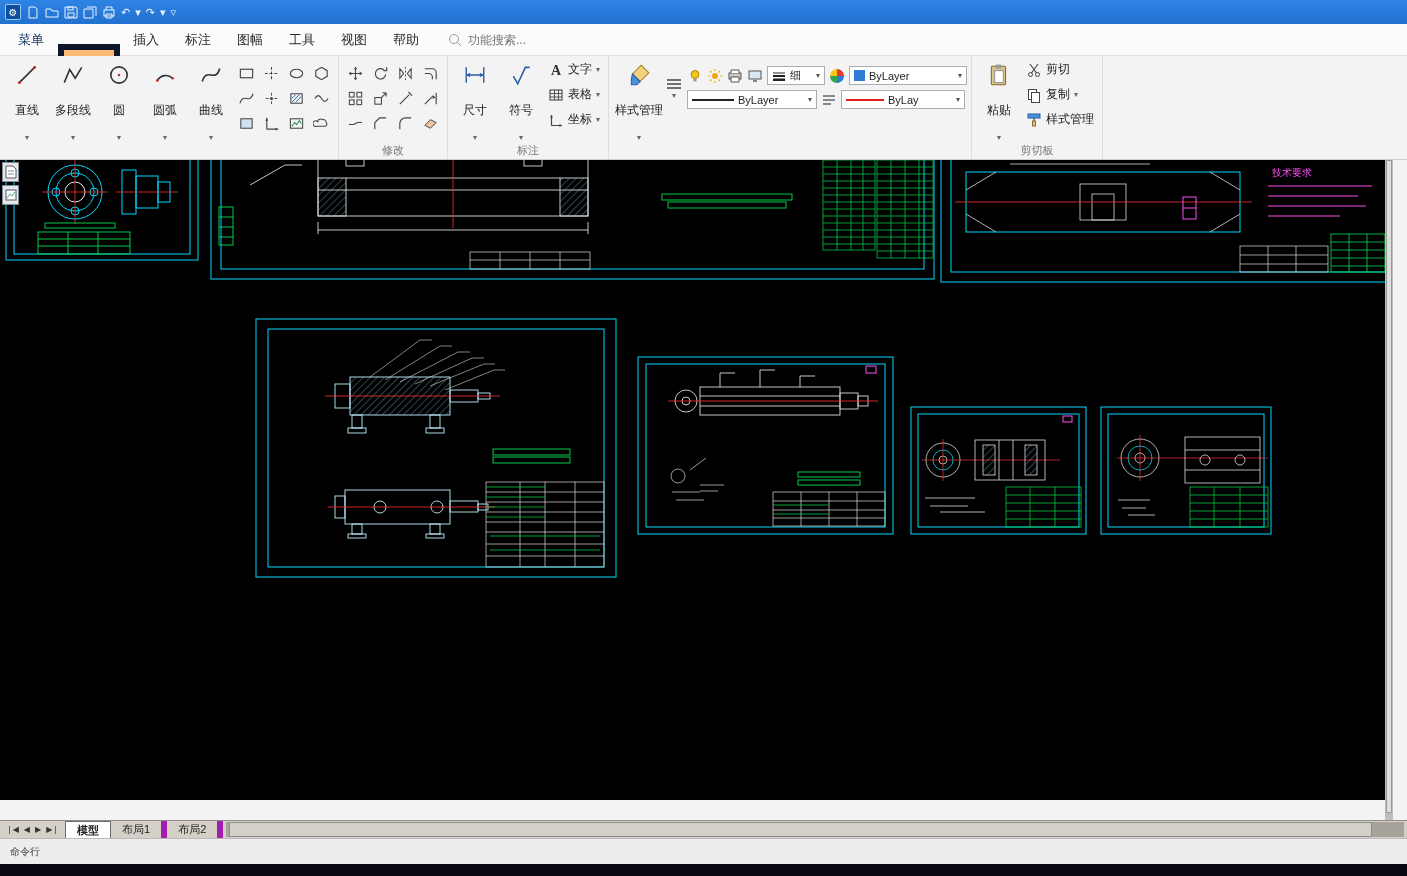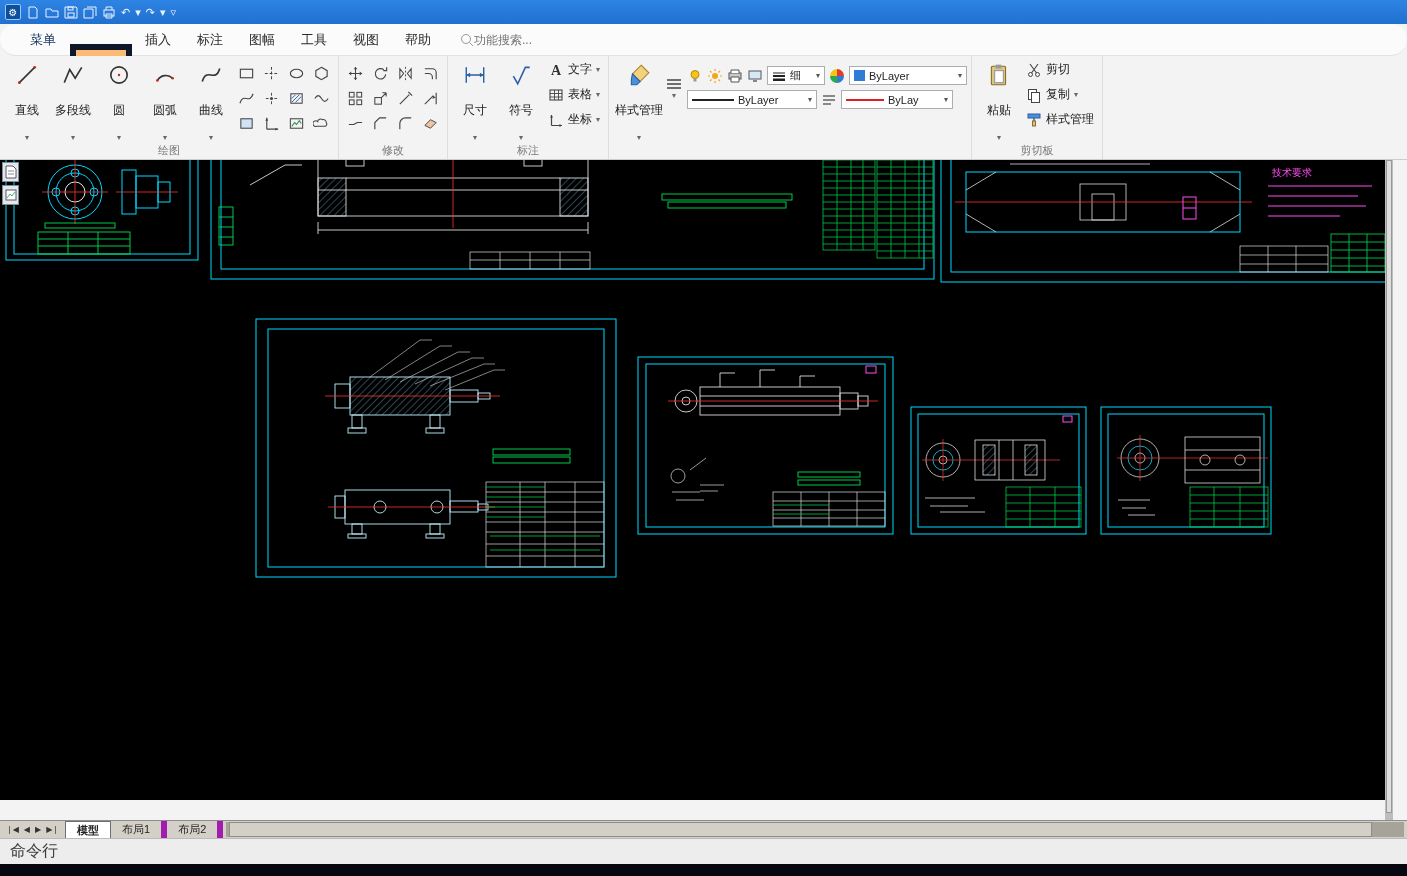--- a/index.html
+++ b/index.html
@@ -12,25 +12,25 @@
     padding:0 5px;gap:5px;flex:0 0 auto;}
   .appicon{width:16px;height:16px;background:#0d4f9f;border:1px solid #9dc6f1;border-radius:2px;
     color:#fff;font-size:10px;display:flex;align-items:center;justify-content:center;}
   .qat{display:flex;align-items:center;gap:5px;}
   .qi svg{display:block;width:14px;height:13px;}
   .qi.txt{color:#eaf3fd;font-size:11px;line-height:13px;}
   .title-text{flex:1;color:#fff;font-size:12px;text-align:center;white-space:nowrap;overflow:hidden;}
 
   
   .menubar{height:32px;background:#fbfbfb;border-bottom:1px solid #e2e2e2;display:flex;
-    align-items:center;font-size:13px;color:#2b2b2b;padding-left:16px;flex:0 0 auto;border-radius:16px;}
+    align-items:center;font-size:13px;color:#2b2b2b;padding-left:4px;flex:0 0 auto;}
   .menu-main{padding:6px 14px;color:#1b3a63;}
   .mtab{padding:6px 13px;}
   .mtab.active{background:#fdba74;color:#10559d;border:6px solid #0f172a;padding:5px 12px;margin-top:48px;}
-  .search{display:flex;align-items:center;margin-left:16px;color:#8a8a8a;}
+  .search{display:flex;align-items:center;gap:6px;margin-left:16px;color:#8a8a8a;}
   .search svg{display:block;}
   .search input{border:none;outline:none;background:transparent;font-size:12px;color:#9a9a9a;width:95px;
     font-family:"Liberation Sans","DejaVu Sans",sans-serif;}
 
   
   .ribbon{height:104px;background:#f3f3f3;display:flex;border-bottom:1px solid #cdcdcd;flex:0 0 auto;}
   .rgroup{display:flex;flex-direction:column;border-right:1px solid #ddd;padding:1px 4px 0;}
   .gbody{flex:1;display:flex;align-items:flex-start;}
   .glabel{height:17px;font-size:11px;color:#777;display:flex;align-items:center;justify-content:center;}
   .bigbtn{width:46px;display:flex;flex-direction:column;align-items:center;padding-top:6px;gap:15px;
@@ -71,21 +71,21 @@
   
   .bottombar{height:18px;background:#d4d0c8;border-top:1px solid #8d8d8d;display:flex;
     align-items:stretch;font-size:11px;flex:0 0 auto;}
   .navbtns{display:flex;align-items:center;gap:3px;padding:0 5px;color:#333;font-size:8px;}
   .navbtns span{padding:0 1px;}
   .sheettab{display:flex;align-items:center;padding:0 11px;border-right:6px solid #a21caf;color:#222;}
   .sheettab.active{background:#fff;font-weight:bold;border:1px solid #6f6f6f;border-bottom:none;}
   .hscroll{flex:1;background:#a7a39b;margin:1px 3px;position:relative;}
   .hthumb{position:absolute;top:0;bottom:0;left:3px;width:97%;background:#d4d0c8;border:1px solid #8d8d8d;}
   .cmdline{height:26px;background:#ededed;border-top:1px solid #bababa;display:flex;align-items:center;
-    padding-left:10px;font-size:16px;color:#3d3d3d;flex:0 0 auto;}
+    padding-left:10px;font-size:10px;color:#3d3d3d;flex:0 0 auto;}
   .bottomstrip{height:12px;background:#07070f;flex:0 0 auto;}
 </style>
 </head>
 <body>
 
 <div class="app">
 
   <div class="titlebar">
     <div class="appicon">⚙</div>
     <div class="qat">
@@ -258,21 +258,20 @@
                 <path d="M4 12l3-4 2 2 3-4 2 3" fill="none" stroke="#2a8f4a" stroke-width="1.1"></path>
               </svg>
             </span>
           <span class="si">
               <svg viewBox="0 0 18 18">
                 <path d="M4 12a3 3 0 1 1 1-5 3 3 0 0 1 5-2 3 3 0 0 1 4 3 2.5 2.5 0 0 1-1 4z" fill="none" stroke="#444" stroke-width="1.1"></path>
               </svg>
             </span>
         </div>
       </div>
-      <div class="glabel">绘图</div>
     </div>
 
     <div class="rgroup">
       <div class="gbody">
         <div class="sgrid">
           <span class="si">
               <svg viewBox="0 0 18 18">
                 <path d="M9 2v14M2 9h14" stroke="#444" stroke-width="1.1"></path>
                 <path d="M9 2L7 4.5h4zM9 16l-2-2.5h4zM2 9l2.5-2v4zM16 9l-2.5-2v4z" fill="#444"></path>
               </svg>
@@ -467,21 +466,21 @@
             <div class="combo" style="width:130px">
               <span style="width:42px;height:2px;background:#222;display:inline-block"></span>
               <span>ByLayer</span>
               <span class="carc">▾</span>
             </div>
             <span class="pic">
                 <svg viewBox="0 0 16 16">
                   <path d="M2 4h12M2 8h12M2 12h8" stroke="#666" stroke-width="1.3"></path>
                 </svg>
               </span>
-            <div class="combo" style="width:112px">
+            <div class="combo" style="width:124px">
               <span style="width:38px;height:2px;background:#e02020;display:inline-block"></span>
               <span>ByLay</span>
               <span class="carc">▾</span>
             </div>
           </div>
         </div>
       </div>
     </div>
 
     <div class="rgroup">

